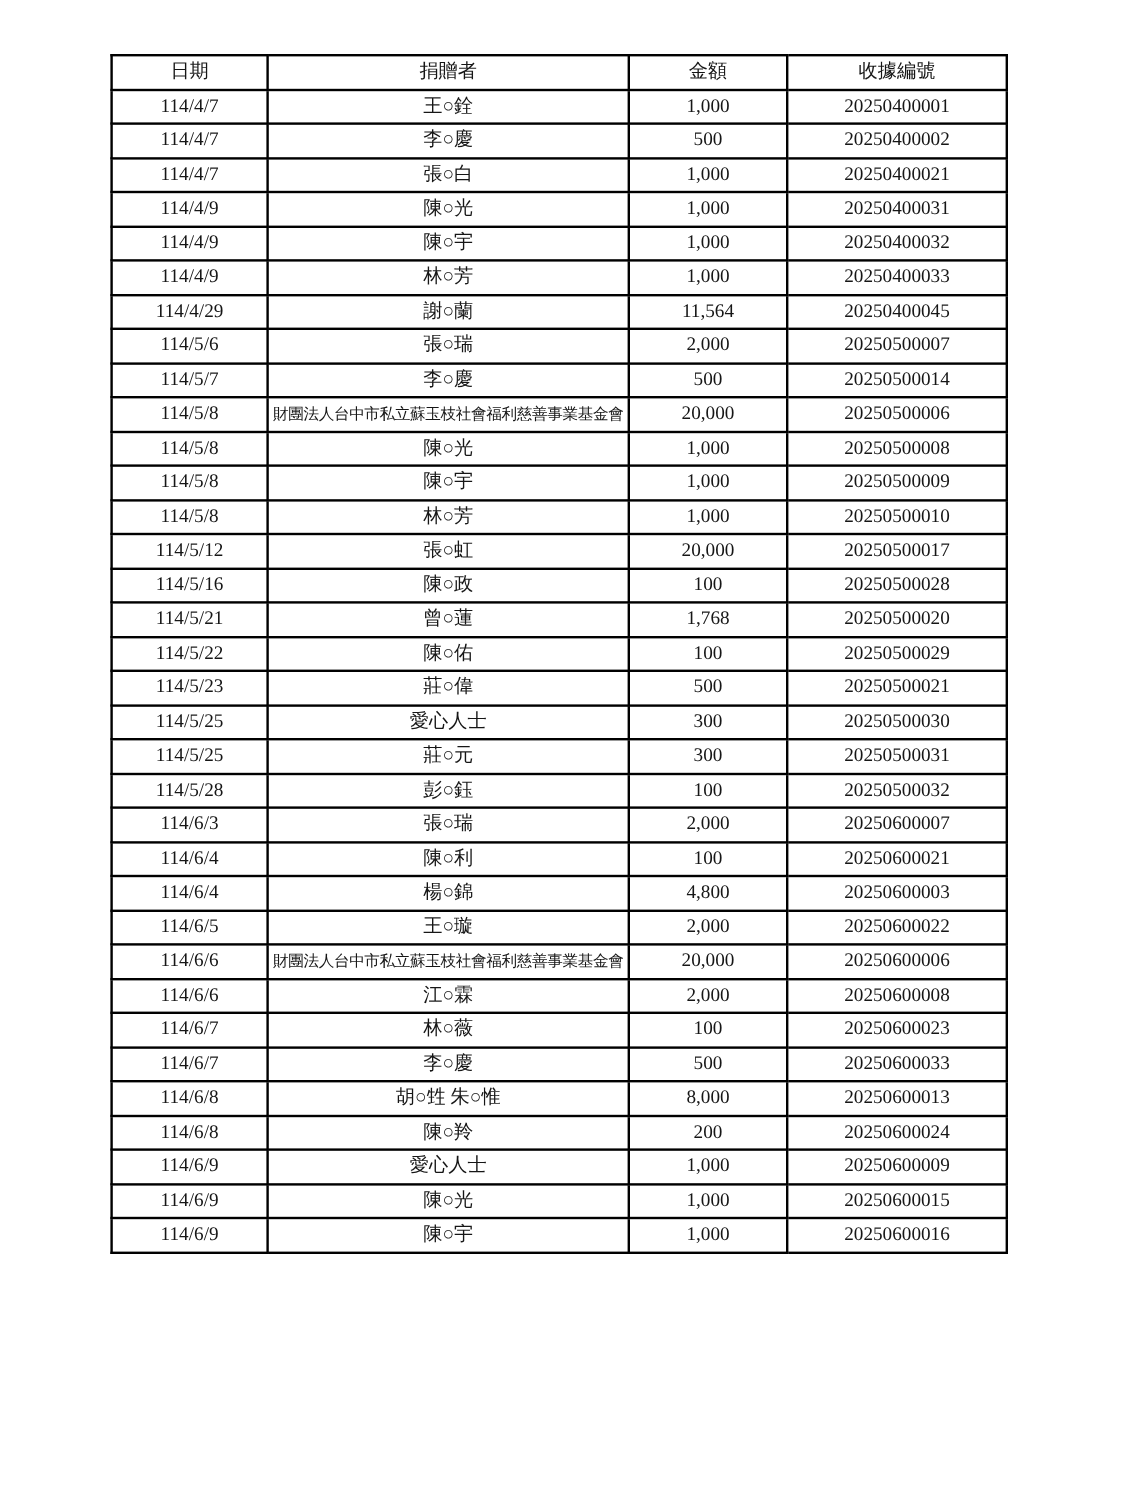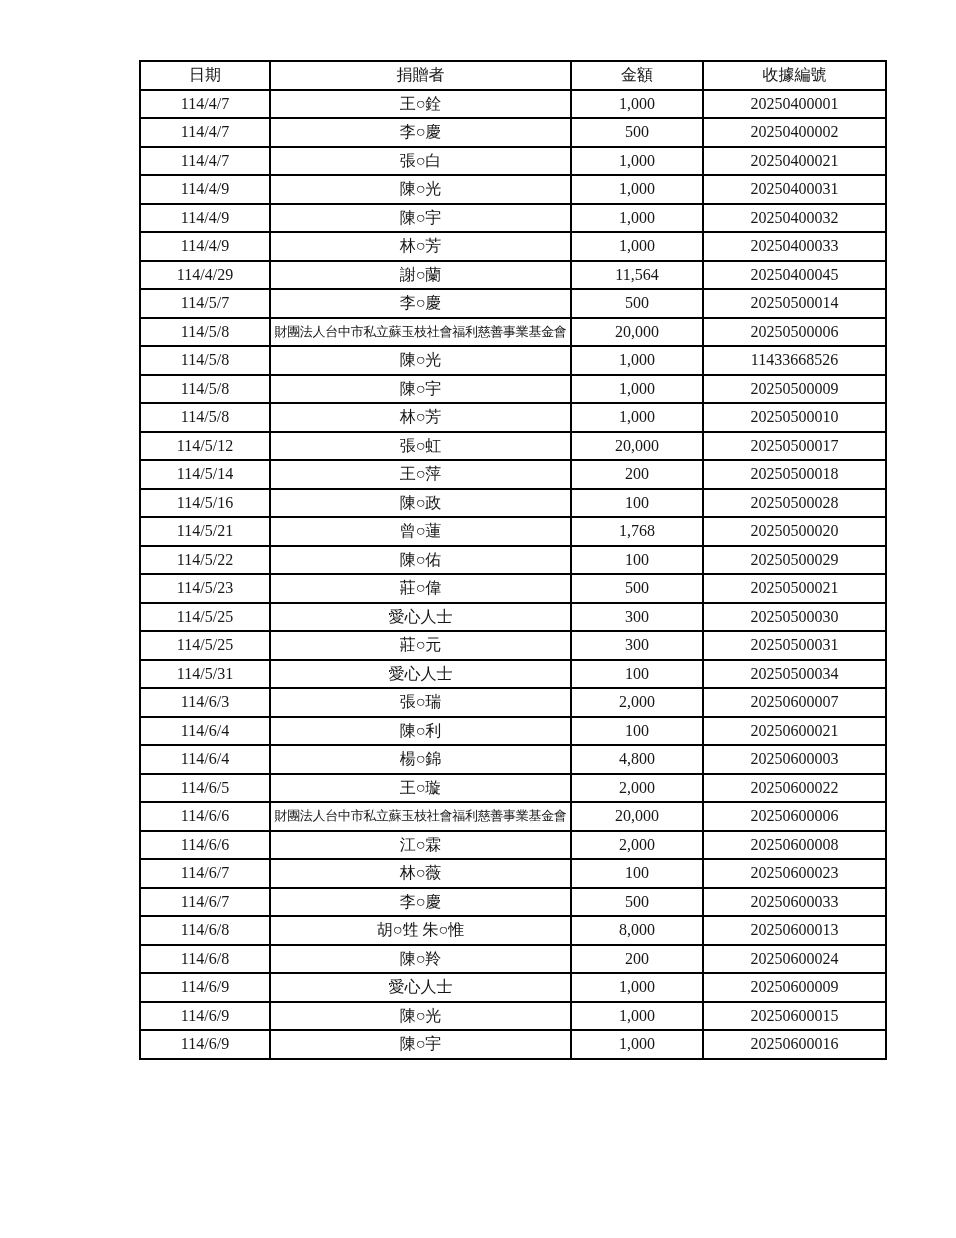--- a/index.html
+++ b/index.html
@@ -11,26 +11,25 @@
   .page {
     position: relative;
     width: 956px;
     height: 1238px;
     background: #ffffff;
     overflow: hidden;
   }
   table.donation-table {
     position: absolute;
     left: 92px;
-    top: 60px;
+    top: 45px;
     width: 746px;
     border-collapse: collapse;
     table-layout: fixed;
     color: #161616;
-    margin-left: 47px;
   }
   table.donation-table col.c-date    { width: 130px; }
   table.donation-table col.c-donor   { width: 301px; }
   table.donation-table col.c-amount  { width: 132px; }
   table.donation-table col.c-receipt { width: 183px; }
   table.donation-table th,
   table.donation-table td {
     border: 2px solid #000000;
     border-left-width: 2px;
     border-right-width: 2px;
@@ -105,62 +104,62 @@
           <td>1,000</td>
           <td>20250400033</td>
         </tr>
         <tr>
           <td>114/4/29</td>
           <td>謝○蘭</td>
           <td>11,564</td>
           <td>20250400045</td>
         </tr>
         <tr>
+          <td>114/5/6</td>
+          <td>張○瑞</td>
+          <td>2,000</td>
+          <td>20250500007</td>
+        </tr>
+        <tr>
           <td>114/5/7</td>
           <td>李○慶</td>
           <td>500</td>
           <td>20250500014</td>
         </tr>
         <tr>
           <td>114/5/8</td>
           <td class="compressed">財團法人台中市私立蘇玉枝社會福利慈善事業基金會</td>
           <td>20,000</td>
           <td>20250500006</td>
         </tr>
         <tr>
           <td>114/5/8</td>
           <td>陳○光</td>
           <td>1,000</td>
-          <td>11433668526</td>
+          <td>20250500008</td>
         </tr>
         <tr>
           <td>114/5/8</td>
           <td>陳○宇</td>
           <td>1,000</td>
           <td>20250500009</td>
         </tr>
         <tr>
           <td>114/5/8</td>
           <td>林○芳</td>
           <td>1,000</td>
           <td>20250500010</td>
         </tr>
         <tr>
           <td>114/5/12</td>
           <td>張○虹</td>
           <td>20,000</td>
           <td>20250500017</td>
         </tr>
         <tr>
-          <td>114/5/14</td>
-          <td>王○萍</td>
-          <td>200</td>
-          <td>20250500018</td>
-        </tr>
-        <tr>
           <td>114/5/16</td>
           <td>陳○政</td>
           <td>100</td>
           <td>20250500028</td>
         </tr>
         <tr>
           <td>114/5/21</td>
           <td>曾○蓮</td>
           <td>1,768</td>
           <td>20250500020</td>
@@ -183,24 +182,24 @@
           <td>300</td>
           <td>20250500030</td>
         </tr>
         <tr>
           <td>114/5/25</td>
           <td>莊○元</td>
           <td>300</td>
           <td>20250500031</td>
         </tr>
         <tr>
-          <td>114/5/31</td>
-          <td>愛心人士</td>
-          <td>100</td>
-          <td>20250500034</td>
+          <td>114/5/28</td>
+          <td>彭○鈺</td>
+          <td>100</td>
+          <td>20250500032</td>
         </tr>
         <tr>
           <td>114/6/3</td>
           <td>張○瑞</td>
           <td>2,000</td>
           <td>20250600007</td>
         </tr>
         <tr>
           <td>114/6/4</td>
           <td>陳○利</td>

